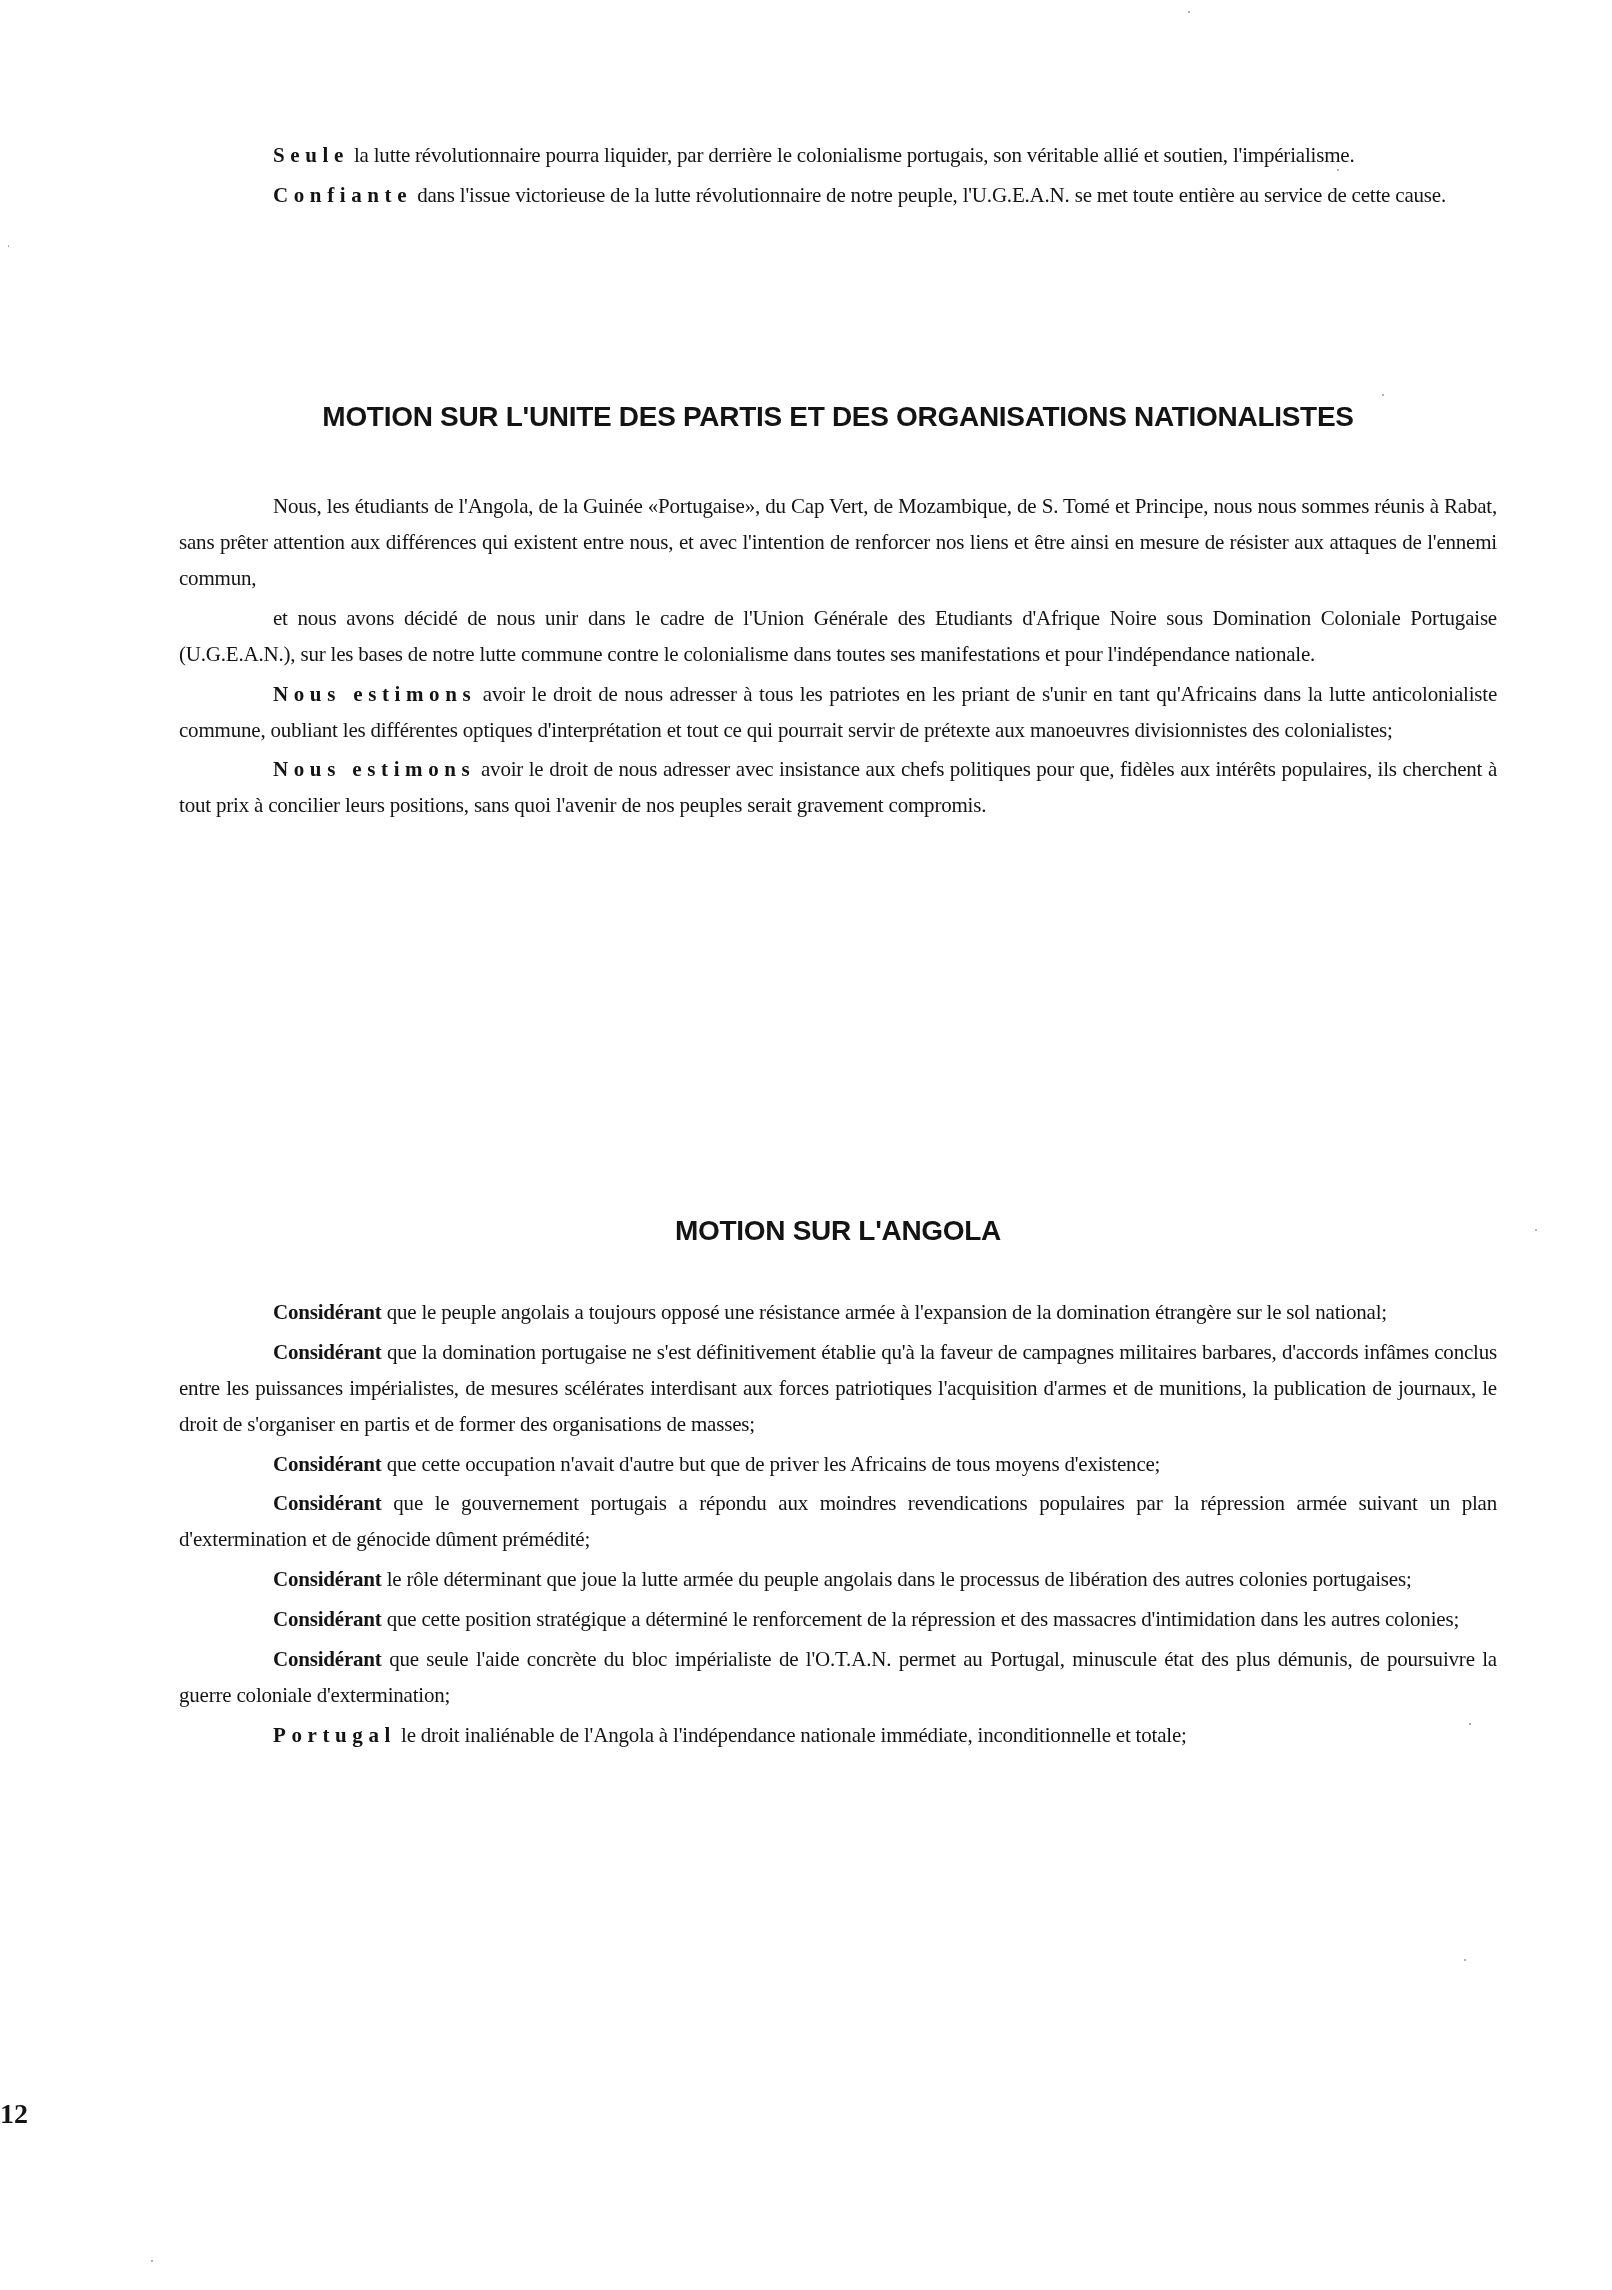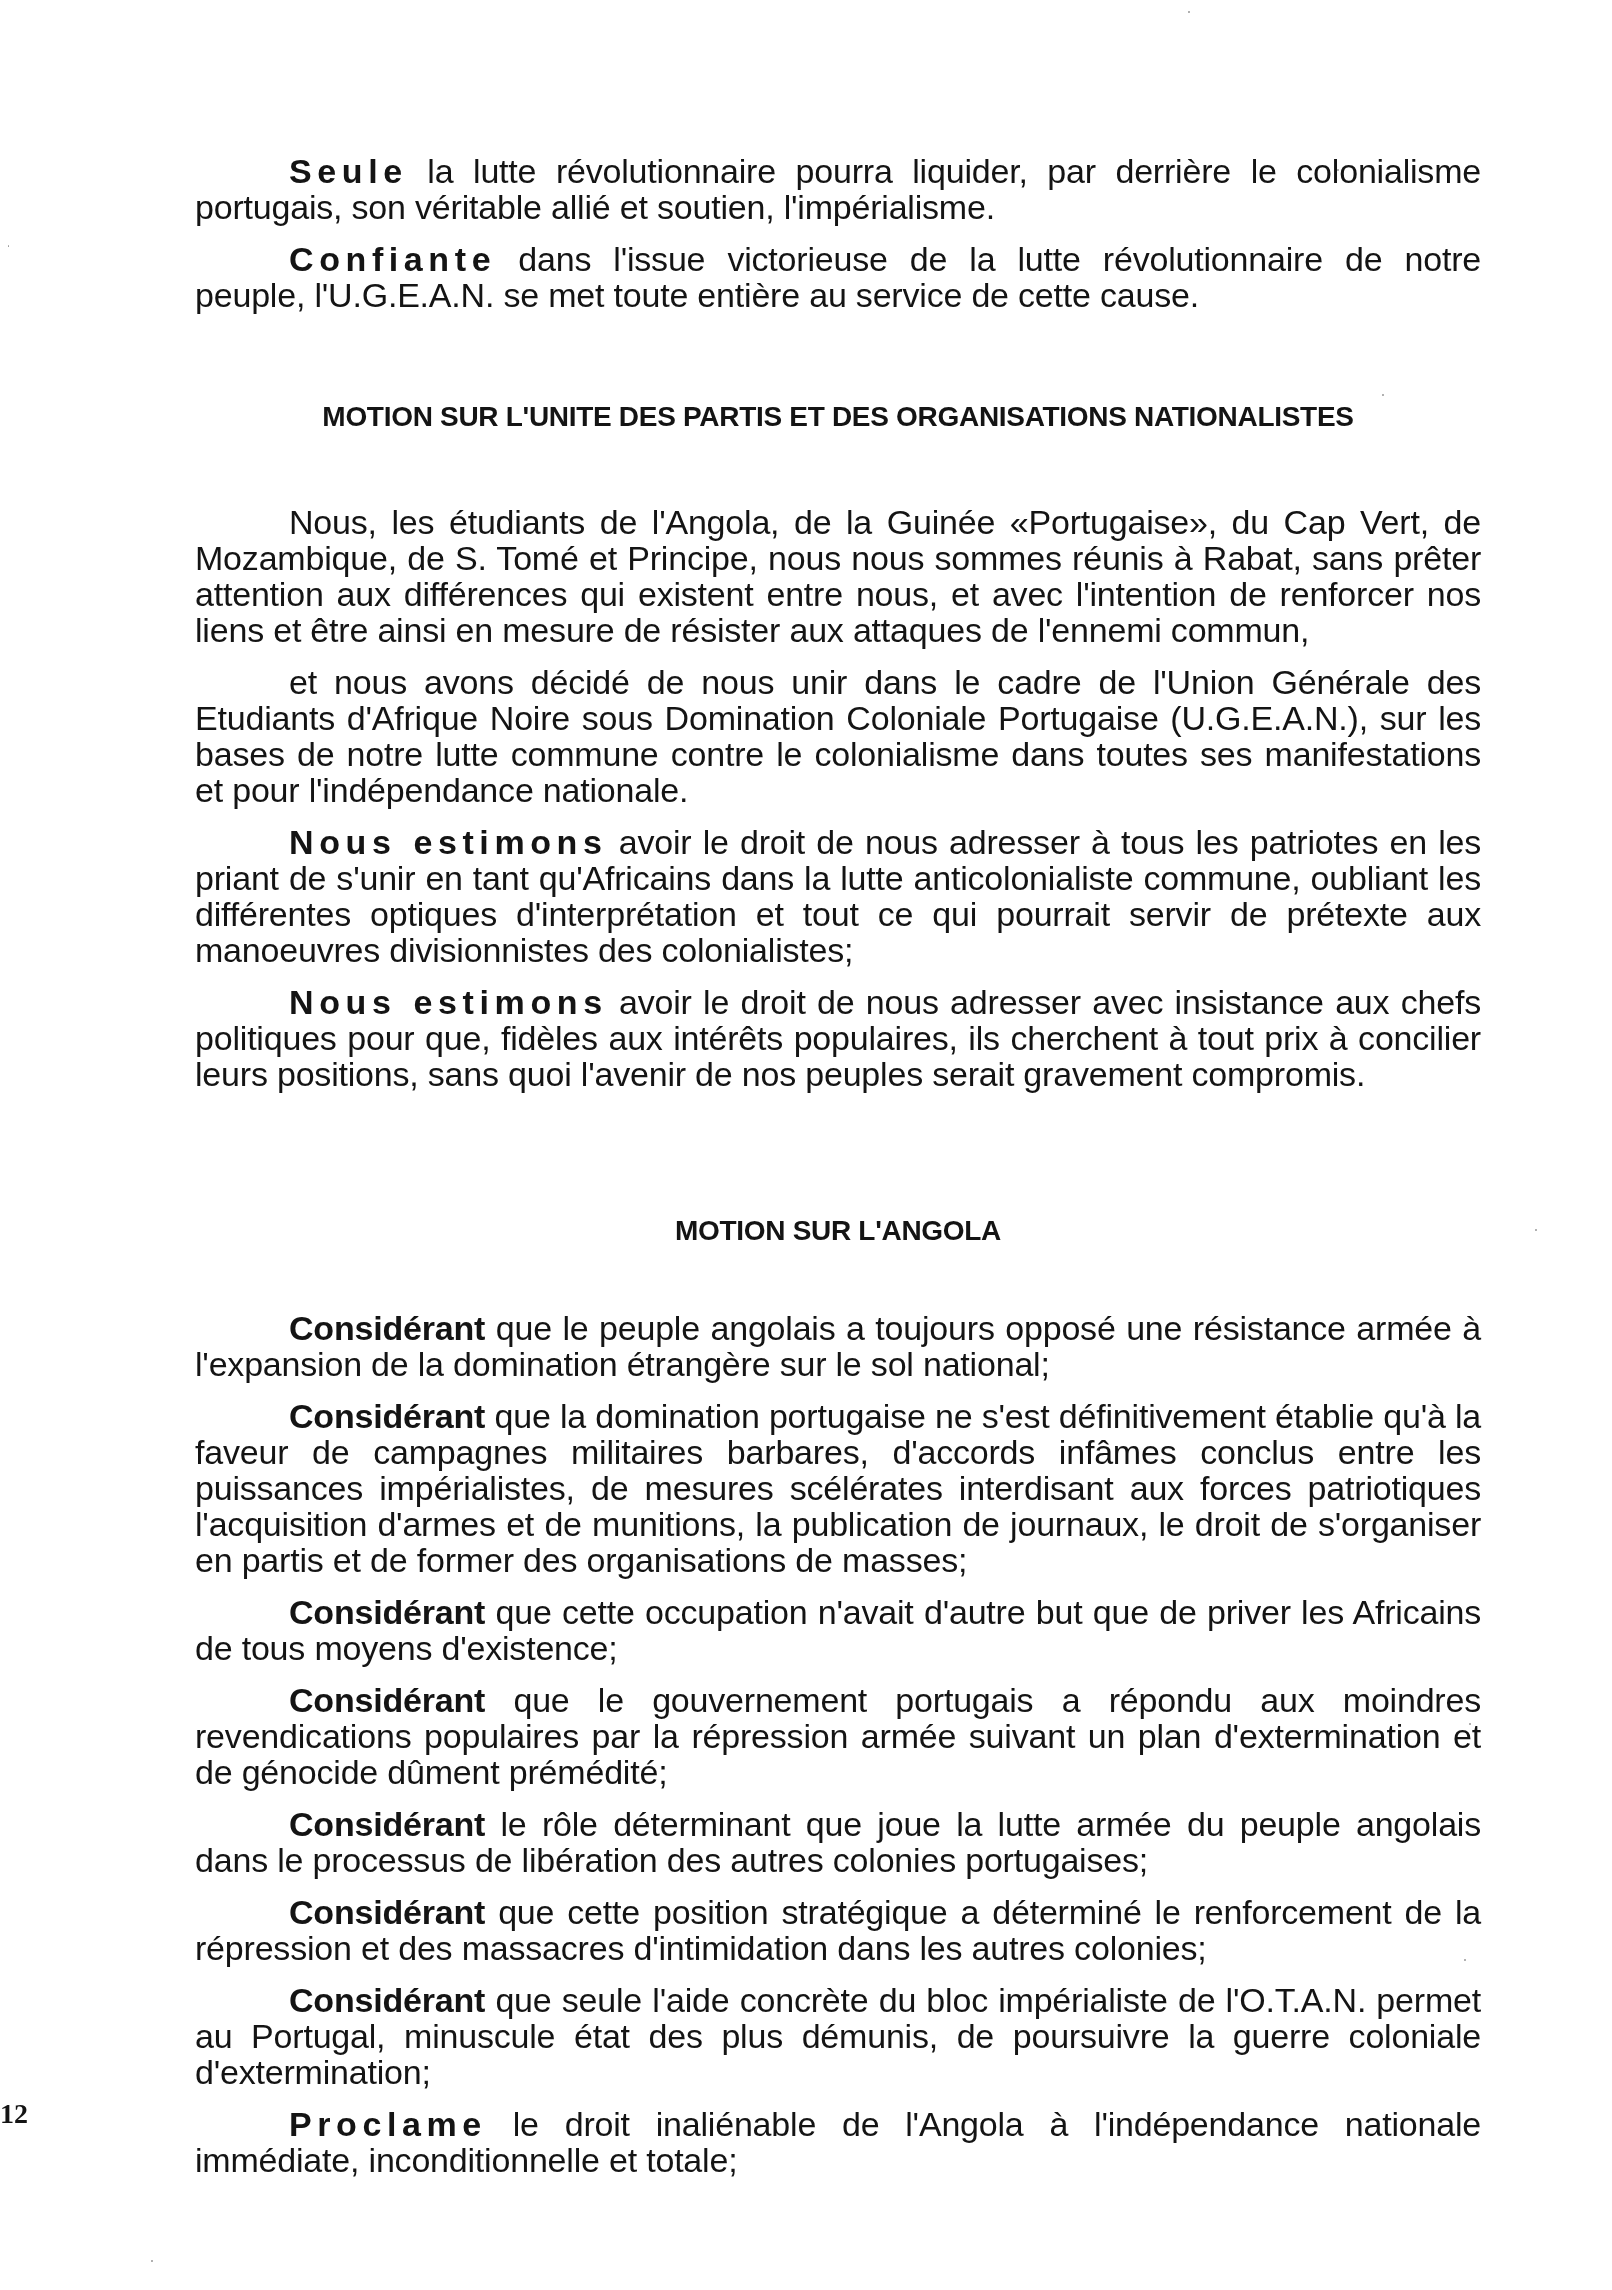--- a/index.html
+++ b/index.html
@@ -4,23 +4,24 @@
 <style>
   html, body { margin: 0; padding: 0; background: #ffffff; }
   body { width: 1612px; height: 2290px; position: relative; overflow: hidden; }
   .page {
     position: absolute; left: 0; top: 0; width: 1612px; height: 2290px;
     background: #ffffff; color: #141414;
     font-family: "Liberation Sans", "DejaVu Sans", sans-serif;
   }
   .col { position: absolute; left: 179px; width: 1318px; }
   .p {
-    font-size: 34px; line-height: 36px; text-align: justify;
-    text-indent: 94px; margin: 16px; letter-spacing: -0.2px;
+    font-size: 21px; line-height: 36px; text-align: justify;
+    text-indent: 94px; margin: 0; letter-spacing: -0.2px;
     font-stretch: condensed;
+    font-family: Liberation Serif, serif;
   }
   .p + .p { margin-top: 3.8px; }
   .lead { font-weight: bold; }
   .spaced { letter-spacing: 5.6px; }
   .heading {
     position: absolute; left: 179px; width: 1318px; text-align: center;
     font-weight: bold; font-size: 28px; letter-spacing: -0.3px;
     margin: 0;
   }
   .pagenum {
@@ -52,21 +53,21 @@
   <h2 class="heading" style="top:1215px;">MOTION SUR L'ANGOLA</h2>
 
   <div class="col" style="top:1294px;">
     <p class="p"><span class="lead">Considérant</span><span> que le peuple angolais a toujours opposé une résistance armée à l'expansion de la domination étrangère sur le sol national;</span></p>
     <p class="p"><span class="lead">Considérant</span><span> que la domination portugaise ne s'est définitivement établie qu'à la faveur de campagnes militaires barbares, d'accords infâmes conclus entre les puissances impérialistes, de mesures scélérates interdisant aux forces patriotiques l'acquisition d'armes et de munitions, la publication de journaux, le droit de s'organiser en partis et de former des organisations de masses;</span></p>
     <p class="p"><span class="lead">Considérant</span><span> que cette occupation n'avait d'autre but que de priver les Africains de tous moyens d'existence;</span></p>
     <p class="p"><span class="lead">Considérant</span><span> que le gouvernement portugais a répondu aux moindres revendications populaires par la répression armée suivant un plan d'extermination et de génocide dûment prémédité;</span></p>
     <p class="p"><span class="lead">Considérant</span><span> le rôle déterminant que joue la lutte armée du peuple angolais dans le processus de libération des autres colonies portugaises;</span></p>
     <p class="p"><span class="lead">Considérant</span><span> que cette position stratégique a déterminé le renforcement de la répression et des massacres d'intimidation dans les autres colonies;</span></p>
     <p class="p"><span class="lead">Considérant</span><span> que seule l'aide concrète du bloc impérialiste de l'O.T.A.N. permet au Portugal, minuscule état des plus démunis, de poursuivre la guerre coloniale d'extermination;</span></p>
-    <p class="p"><span class="lead spaced">Proclame</span><span> le droit inaliénable de l'Angola à l'indépendance nationale immédiate, inconditionnelle et totale;</span></p>
+    <p class="p"><span class="lead spaced">Portugal</span><span> le droit inaliénable de l'Angola à l'indépendance nationale immédiate, inconditionnelle et totale;</span></p>
   </div>
 
   <div class="pagenum">12</div>
 
   <span class="speck" style="left:1188px;top:11.3px;"></span>
   <span class="speck" style="left:1337px;top:169px;"></span>
   <span class="speck" style="left:7.5px;top:245px;"></span>
   <span class="speck" style="left:1382px;top:394px;"></span>
   <span class="speck" style="left:1535px;top:1229px;"></span>
   <span class="speck" style="left:1469px;top:1723px;"></span>

